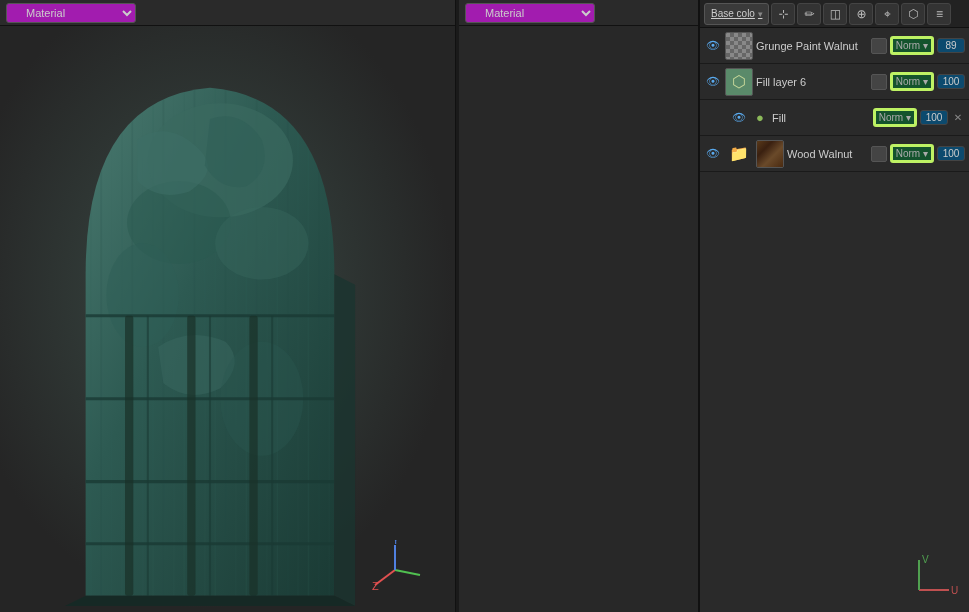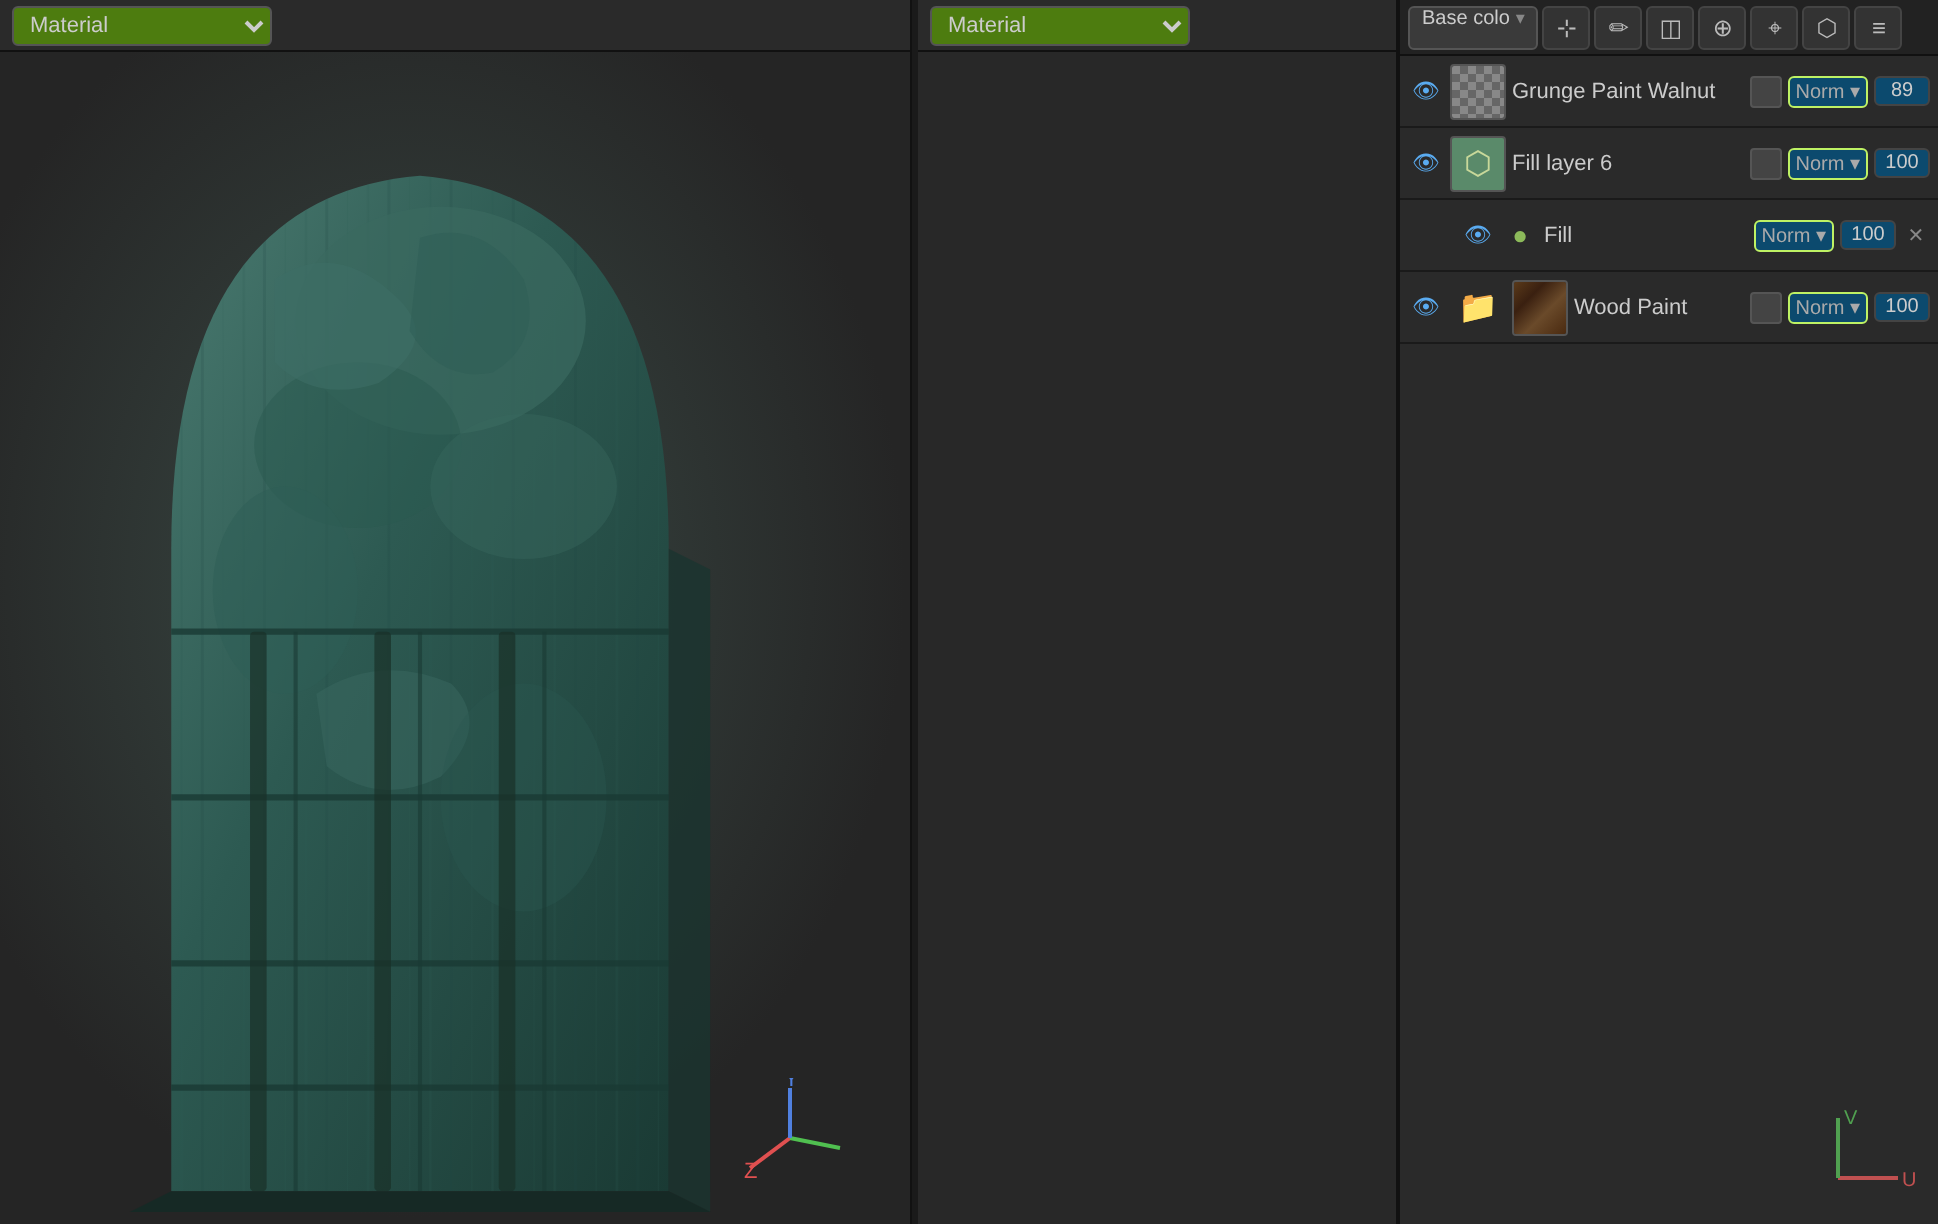--- a/index.html
+++ b/index.html
@@ -45,26 +45,26 @@
       align-items: center;
       background: #2a2a2a;
       height: 26px;
       padding: 0 6px;
       gap: 4px;
       flex-shrink: 0;
       border-bottom: 1px solid #111;
     }
 
     select.viewport-select {
-      background: #4d7c0f;
+      background: #a21caf;
       border: 1px solid #555;
       color: #ccc;
       font-size: 11px;
       height: 20px;
-      padding: 0 4px;
+      padding: 0 15px;
       border-radius: 3px;
       width: 130px;
     }
 
     .viewport-canvas {
       flex: 1;
       position: relative;
       overflow: hidden;
     }
 
@@ -141,23 +141,24 @@
 
     .base-color-btn {
       background: #3a3a3a;
       border: 1px solid #555;
       color: #ccc;
       font-size: 10px;
       height: 22px;
       padding: 0 6px;
       border-radius: 3px;
       display: flex;
-      align-items: flex-start;
+      align-items: center;
       gap: 3px;
       cursor: pointer;
+      text-decoration: underline;
     }
 
     
     .layer-list {
       flex: 1;
       overflow-y: auto;
     }
 
     .layer-row {
       display: flex;
@@ -221,22 +222,22 @@
       height: 16px;
       background: #444;
       border: 1px solid #555;
       border-radius: 2px;
       flex-shrink: 0;
     }
 
     .layer-blend {
       font-size: 10px;
       color: #aaa;
-      background: #0c4a6e;
-      border: 1px solid #bef264;
+      background: #14532d;
+      border: 3px solid #bef264;
       border-radius: 3px;
       padding: 1px 3px;
       cursor: pointer;
     }
 
     .layer-opacity {
       font-size: 10px;
       color: #ccc;
       background: #0c4a6e;
       border: 1px solid #444;
@@ -453,21 +454,21 @@
         <div class="layer-opacity">100</div>
         <div class="layer-close">✕</div>
       </div>
 
       <div class="layer-row">
         <div class="layer-eye visible">👁</div>
         <div class="layer-thumb" style="background:transparent; border:none; font-size:16px; color:#c8a84b;">📁</div>
         <div class="layer-thumb">
           <div class="layer-thumb-wood"></div>
         </div>
-        <div class="layer-name">Wood Paint</div>
+        <div class="layer-name">Wood Walnut</div>
         <div class="layer-mode-box"></div>
         <div class="layer-blend">Norm ▾</div>
         <div class="layer-opacity">100</div>
       </div>
 
     </div>
   </div>
 
 </div>
 

